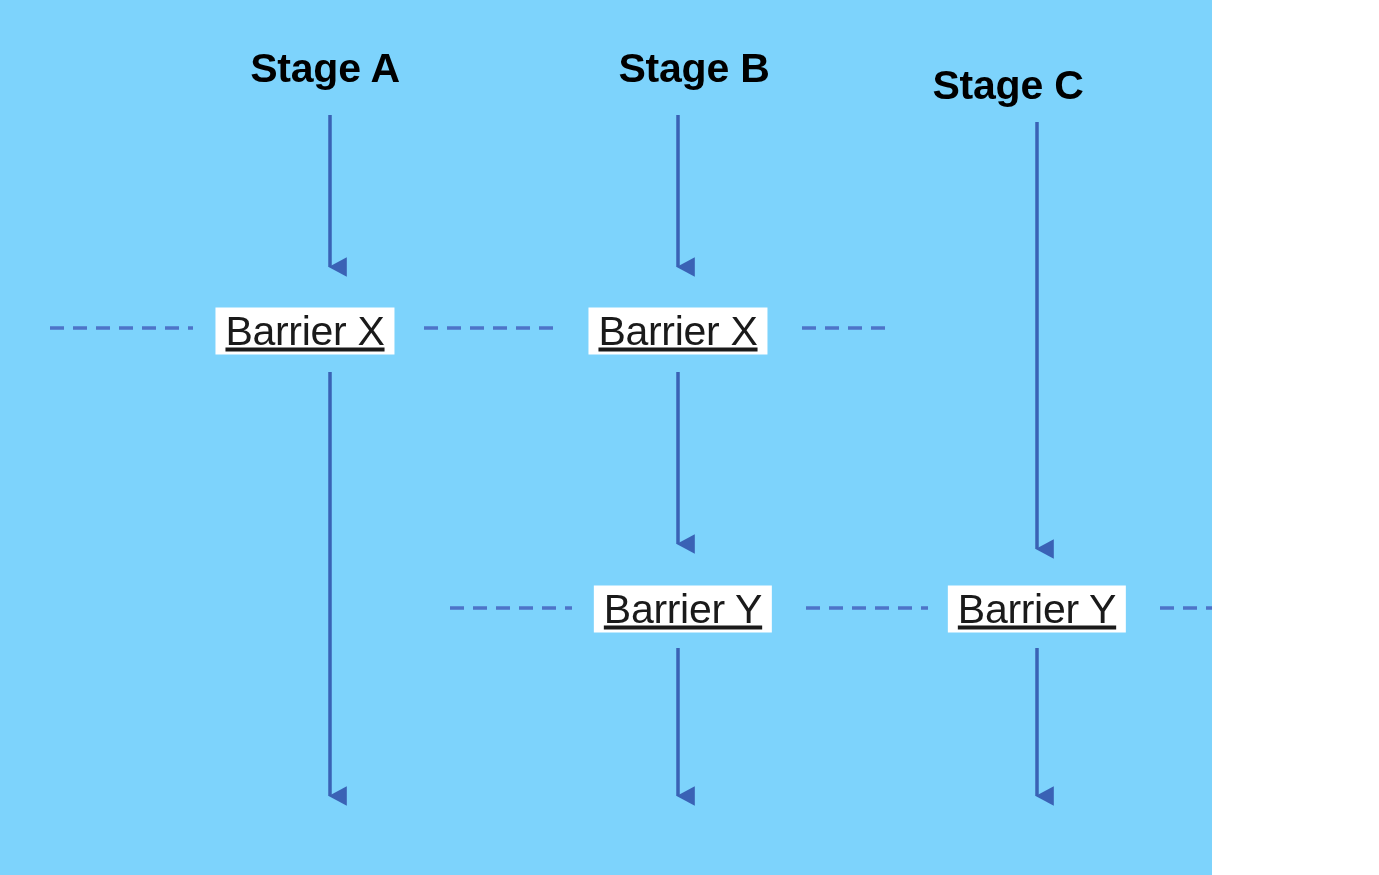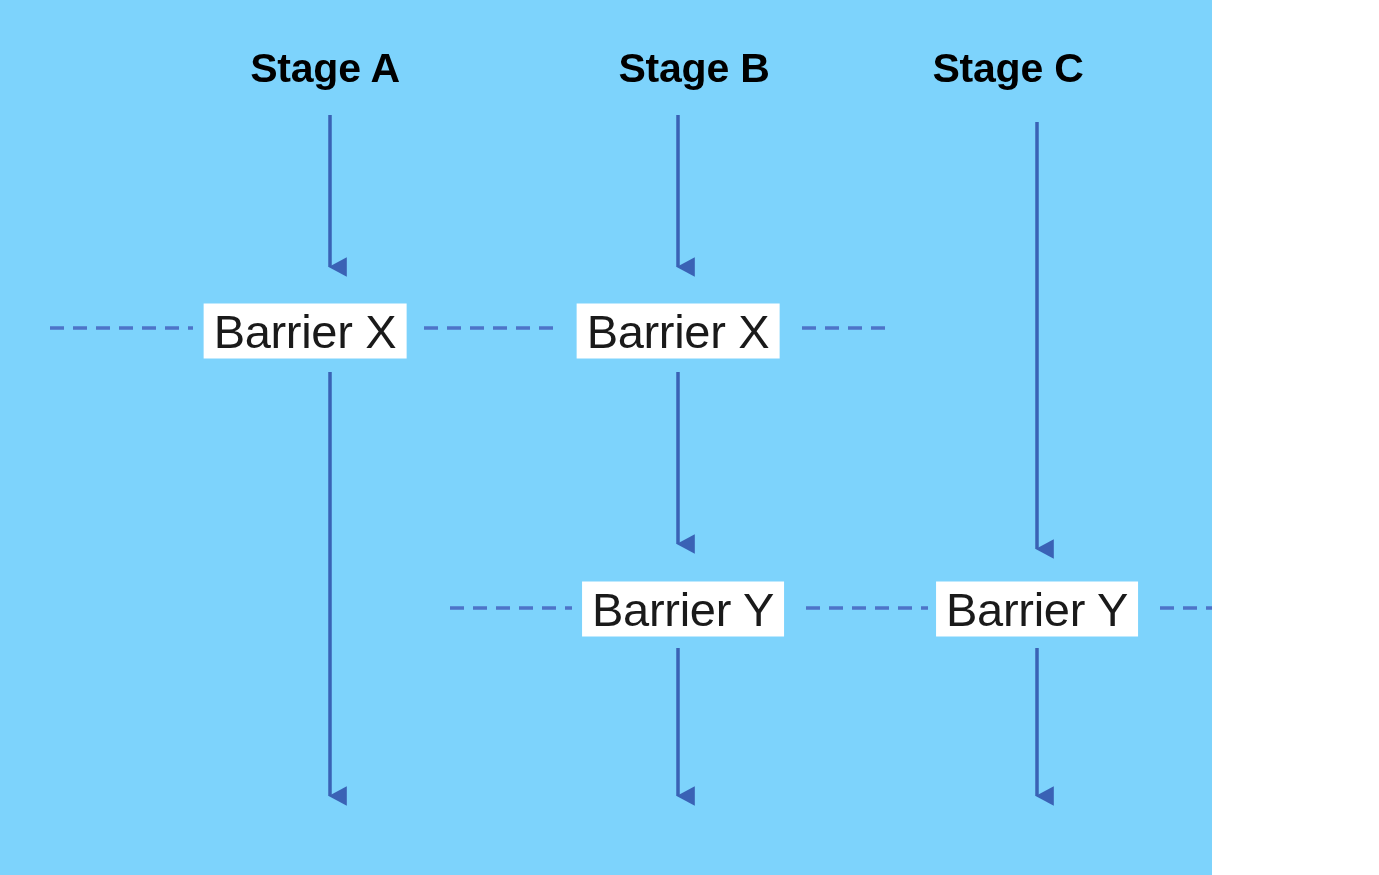--- a/index.html
+++ b/index.html
@@ -31,27 +31,28 @@
     font-size: 41px;
     color: #000000;
     white-space: nowrap;
     transform: translateX(-50%);
     letter-spacing: -0.2px;
   }
   .barrier-label {
     position: absolute;
     font-family: "Liberation Sans", sans-serif;
     font-weight: normal;
-    font-size: 47px;
+    font-size: 41px;
     color: #1a1a1a;
     white-space: nowrap;
     transform: translate(-50%, -50%);
     background: #ffffff;
     padding: 0 10px;
     letter-spacing: -0.3px;
+    text-decoration: underline;
   }
 </style>
 </head>
 <body>
 
 <div id="diagram-root">
 
   <svg id="flow-svg" viewBox="0 0 1379 875" xmlns="http://www.w3.org/2000/svg">
     <defs>
       <marker id="arrowhead" markerWidth="6" markerHeight="6" refX="3" refY="5.2" orient="auto" markerUnits="strokeWidth">
@@ -73,21 +74,21 @@
         <line x1="802" y1="328" x2="892" y2="328" stroke="#4D74C8" stroke-width="3.5" stroke-dasharray="14 9" stroke-linecap="butt"></line>
         <line x1="450" y1="608" x2="572" y2="608" stroke="#4D74C8" stroke-width="3.5" stroke-dasharray="14 9" stroke-linecap="butt"></line>
         <line x1="806" y1="608" x2="928" y2="608" stroke="#4D74C8" stroke-width="3.5" stroke-dasharray="14 9" stroke-linecap="butt"></line>
         <line x1="1160" y1="608" x2="1286" y2="608" stroke="#4D74C8" stroke-width="3.5" stroke-dasharray="14 9" stroke-linecap="butt"></line>
       </g>
   </svg>
 
   <div id="headings-layer">
       <div class="stage-heading" style="left: 325px; top: 45px; color: rgb(0, 0, 0);">Stage A</div>
       <div class="stage-heading" style="left: 694px; top: 45px; color: rgb(0, 0, 0);">Stage B</div>
-      <div class="stage-heading" style="left: 1008px; top: 45px; color: rgb(0, 0, 0);">Stage C</div>
+      <div class="stage-heading" style="left: 1008px; top: 62px; color: rgb(0, 0, 0);">Stage C</div>
     </div>
   <div id="barriers-layer">
       <div class="barrier-label" style="left: 305px; top: 331px; color: rgb(26, 26, 26);">Barrier X</div>
       <div class="barrier-label" style="left: 678px; top: 331px; color: rgb(26, 26, 26);">Barrier X</div>
       <div class="barrier-label" style="left: 683px; top: 609px; color: rgb(26, 26, 26);">Barrier Y</div>
       <div class="barrier-label" style="left: 1037px; top: 609px; color: rgb(26, 26, 26);">Barrier Y</div>
     </div>
 
 </div>
 

